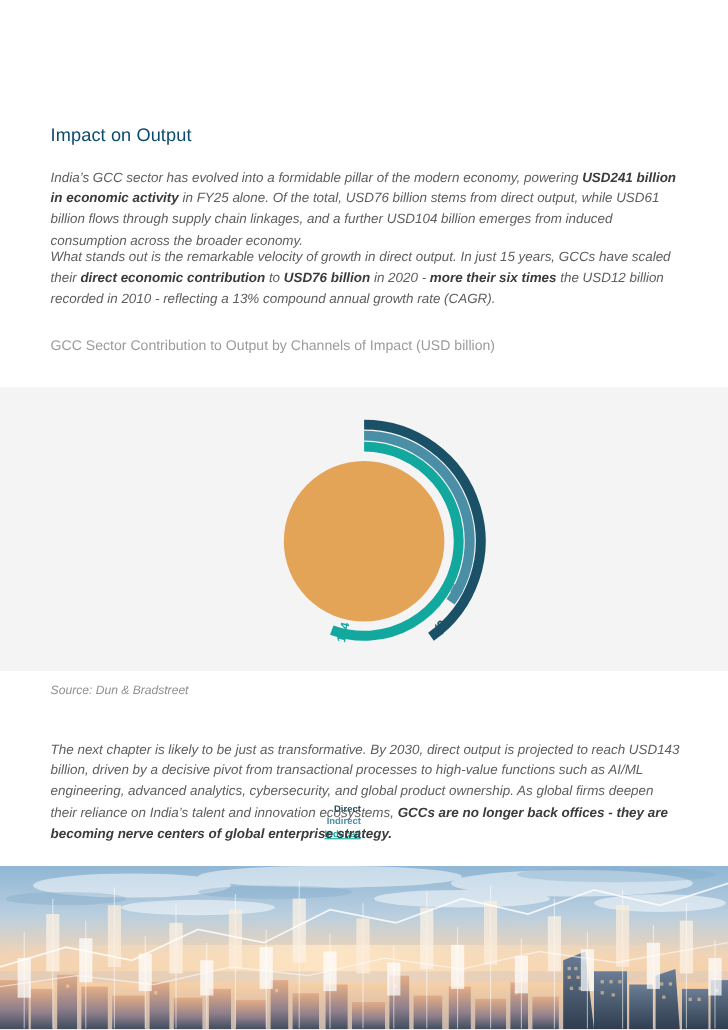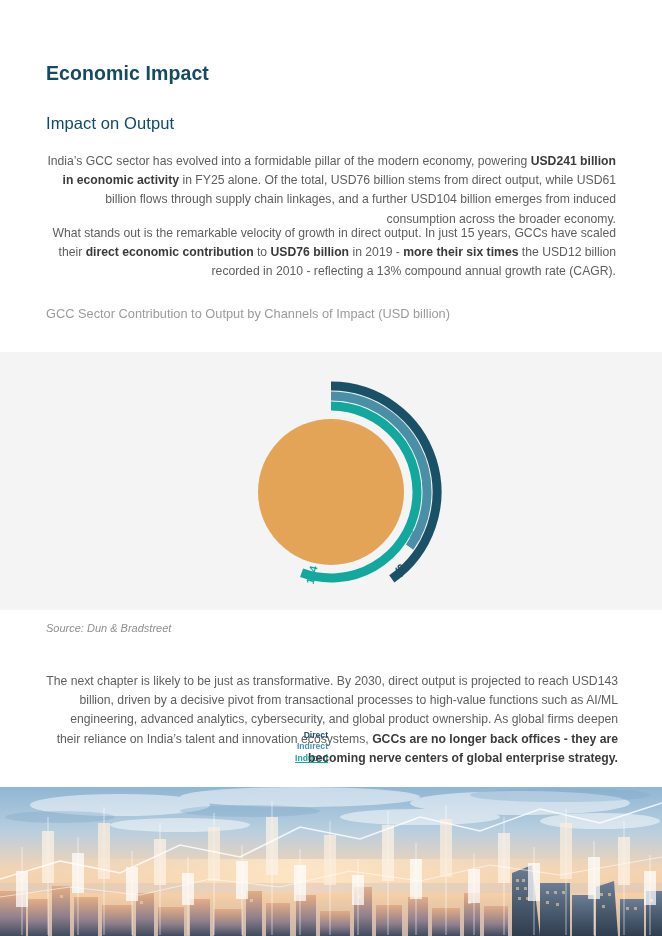--- a/index.html
+++ b/index.html
@@ -69,21 +69,22 @@
   }
 
   
   .para {
     position: absolute;
     left: 46px;
     width: 570px;
     font-size: 12.2px;
     line-height: 19.2px;
     color: #5d5e60;
-    text-align: right;
+    text-align: left;
+    font-style: italic;
   }
   .para b { color: #3a3b3d; font-weight: bold; }
   #para1 { top: 152px; }
   #para2 { top: 224px; }
   #para3 { top: 672px; width: 572px; }
 
   
   .chart-caption {
     position: absolute;
     left: 46px;
@@ -151,29 +152,28 @@
     height: 149px;
     overflow: hidden;
   }
 </style>
 </head>
 <body>
 
 <div class="page">
 
 
-  <div class="h1">Economic Impact</div>
   <div class="h2">Impact on Output</div>
 
   <div class="para" id="para1">
     <span>India’s GCC sector has evolved into a formidable pillar of the modern economy, powering </span><b>USD241 billion in economic activity</b><span> in FY25 alone. Of the total, USD76 billion stems from direct output, while USD61 billion flows through supply chain linkages, and a further USD104 billion emerges from induced consumption across the broader economy.</span>
   </div>
 
   <div class="para" id="para2">
-    <span>What stands out is the remarkable velocity of growth in direct output. In just 15 years, GCCs have scaled their </span><b>direct economic contribution</b><span> to </span><b>USD76 billion</b><span> in 2019 - </span><b>more their six times</b><span> the USD12 billion recorded in 2010 - reflecting a 13% compound annual growth rate (CAGR).</span>
+    <span>What stands out is the remarkable velocity of growth in direct output. In just 15 years, GCCs have scaled their </span><b>direct economic contribution</b><span> to </span><b>USD76 billion</b><span> in 2020 - </span><b>more their six times</b><span> the USD12 billion recorded in 2010 - reflecting a 13% compound annual growth rate (CAGR).</span>
   </div>
 
   <div class="chart-caption">GCC Sector Contribution to Output by Channels of Impact (USD billion)</div>
 
   <div class="chart-band" style="background: rgb(244, 244, 244);">
     <svg class="chart-svg" width="662" height="258" viewBox="0 0 662 258">
 
       <path id="arc-induced" fill="none" stroke-width="9" stroke-linecap="butt" d="M 331 54 A 86 86 0 1 1 301.5862676739925 220.81356538758814" stroke="#13a89e"></path>
 
       <path id="arc-indirect" fill="none" stroke-width="9" stroke-linecap="butt" d="M 331 44 A 96 96 0 0 1 409.6385962517432 195.06333788970042" stroke="#4a8fa6"></path>

